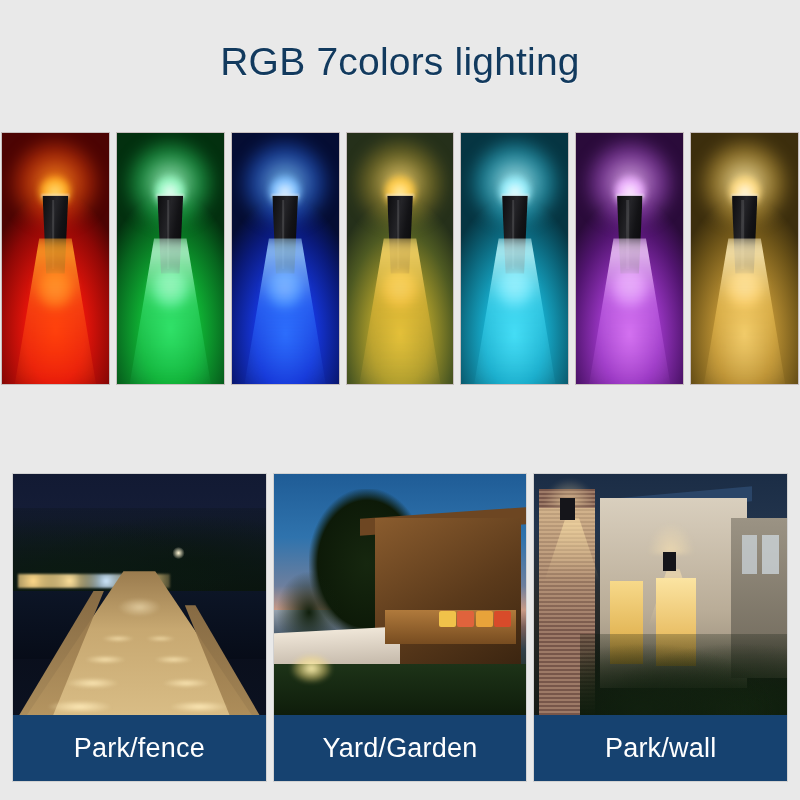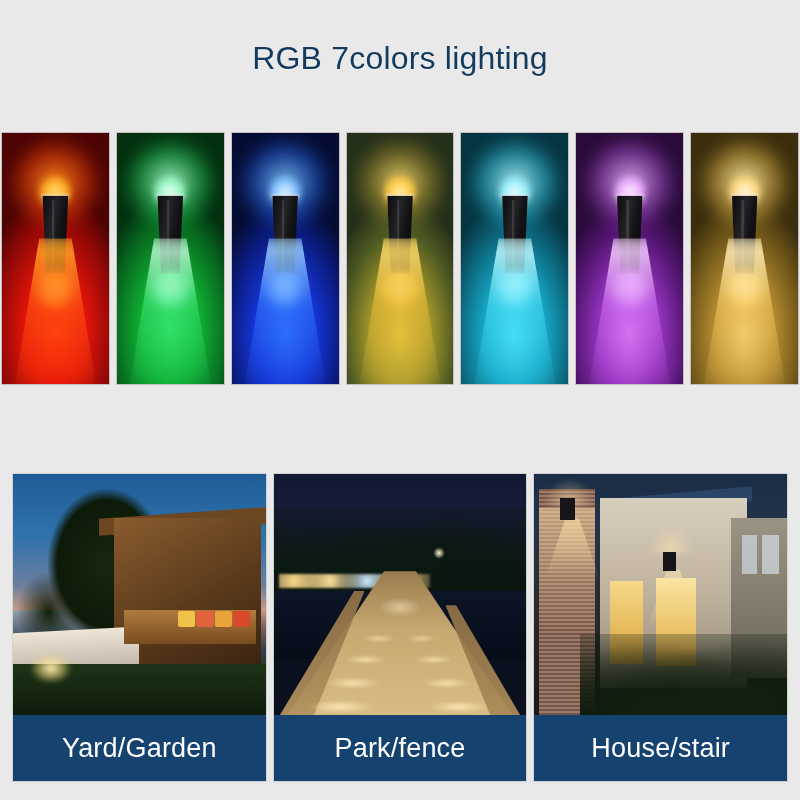--- a/index.html
+++ b/index.html
@@ -6,21 +6,21 @@
   body{
     width:800px;height:800px;overflow:hidden;
     background:#e9e9e9;
     font-family:"Liberation Sans","DejaVu Sans",sans-serif;
   }
   .page{position:relative;width:800px;height:800px;background:#e9e9e9;}
 
   
   .heading{
     width:100%;text-align:center;color:#123a5e;
-    font-size:32px;font-weight:400;letter-spacing:.2px;
+    font-size:39px;font-weight:400;letter-spacing:.2px;
     text-shadow:0 1px 0 rgba(255,255,255,.55);
   }
   #title-1{position:absolute;top:40px;left:0;}
   #title-2{position:absolute;top:404px;left:0;}
 
   
   .color-strip{
     position:absolute;top:132px;left:0;width:800px;height:253px;
     display:flex;gap:6px;padding:0 1px;box-sizing:border-box;
   }
@@ -245,51 +245,51 @@
       <div class="hotspot-down" style="background:radial-gradient(ellipse,#fff7e2 0%,#ffd275 55%,rgba(245,190,65,0) 85%);"></div>
       <div class="beam-down" style="background:linear-gradient(180deg,rgba(255,240,195,.95) 0%,rgba(245,200,90,.6) 45%,rgba(215,170,70,.26) 100%);"></div>
     </div>
 
   </div>
 
 
   <div class="scenario-strip">
 
     <div class="scenario">
+      <div class="photo p2">
+        <div class="trees"></div>
+        <div class="water"></div>
+        <div class="farlights"></div>
+        <div class="deck"></div>
+        <div class="rail-l"></div>
+        <div class="rail-r"></div>
+        <div class="glows"></div>
+        <div class="lamp"></div>
+      </div>
+      <div class="caption">Park/fence</div>
+    </div>
+
+    <div class="scenario">
       <div class="photo p1">
         <div class="sea"></div>
         <div class="tree"></div>
         <div class="tree2"></div>
         <div class="pergola-roof"></div>
         <div class="pergola"></div>
         <div class="wall-low"></div>
         <div class="bench">
           <div class="cush c1"></div>
           <div class="cush c2"></div>
           <div class="cush c3"></div>
           <div class="cush c4"></div>
         </div>
         <div class="grass"></div>
         <div class="lightspot"></div>
       </div>
       <div class="caption">Yard/Garden</div>
-    </div>
-
-    <div class="scenario">
-      <div class="photo p2">
-        <div class="trees"></div>
-        <div class="water"></div>
-        <div class="farlights"></div>
-        <div class="deck"></div>
-        <div class="rail-l"></div>
-        <div class="rail-r"></div>
-        <div class="glows"></div>
-        <div class="lamp"></div>
-      </div>
-      <div class="caption">Park/fence</div>
     </div>
 
     <div class="scenario">
       <div class="photo p3">
         <div class="roofline"></div>
         <div class="facade"></div>
         <div class="rightblock"></div>
         <div class="win3"></div>
         <div class="win4"></div>
         <div class="coneB-up"></div>
@@ -297,18 +297,18 @@
         <div class="lampB"></div>
         <div class="win1"></div>
         <div class="win2"></div>
         <div class="brick"></div>
         <div class="brick-glow"></div>
         <div class="coneA-up"></div>
         <div class="coneA-dn"></div>
         <div class="lampA"></div>
         <div class="plants"></div>
       </div>
-      <div class="caption">House/stair</div>
+      <div class="caption">Park/wall</div>
     </div>
 
 
   </div>
 </div>
 
 </body></html>

